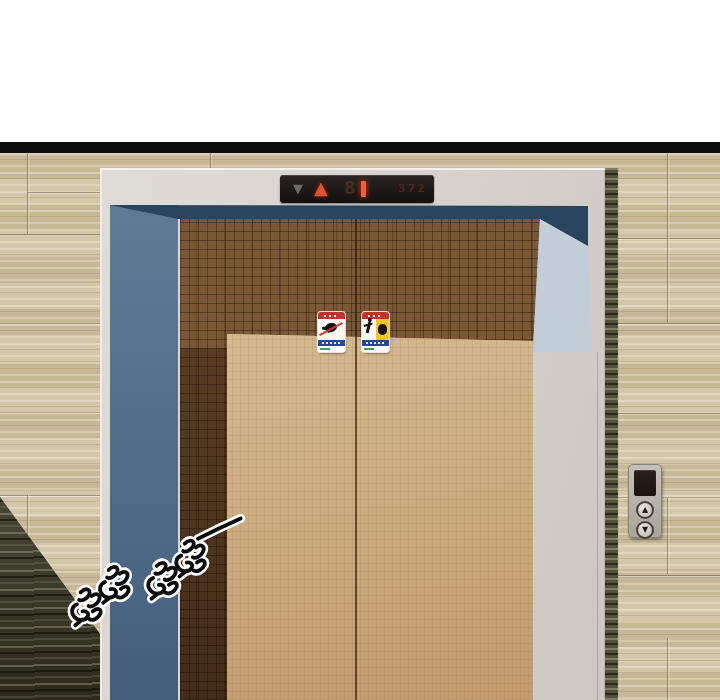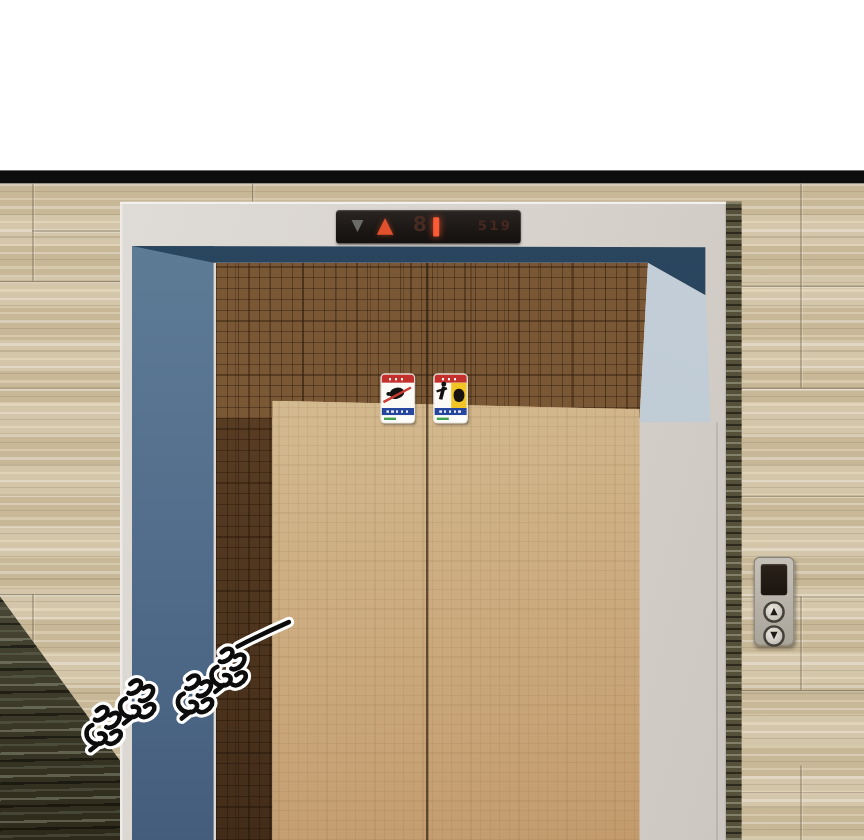--- a/index.html
+++ b/index.html
@@ -169,21 +169,21 @@
   <div class="abs wall-edge-strip"></div>
 
   <div class="abs frame"></div>
   <div class="abs jamb-line" style="left:597px;top:352px;height:348px;"></div>
 
   <div class="abs lantern">
     <span class="sym down-arrow">▼</span>
     <span class="sym up-arrow">▲</span>
     <span class="sym dim-digit">8</span>
     <span class="abs lit-bar"></span>
-    <span class="sym faint-text">519</span>
+    <span class="sym faint-text">372</span>
   </div>
 
   <div class="abs reveal-left"></div>
   <div class="abs door-upper"></div>
   <div class="abs door-shadow-strip"></div>
   <div class="abs door-lower"></div>
   <div class="abs door-seam"></div>
   <div class="abs reveal-right-light"></div>
   <div class="abs reveal-top-navy"></div>
 

